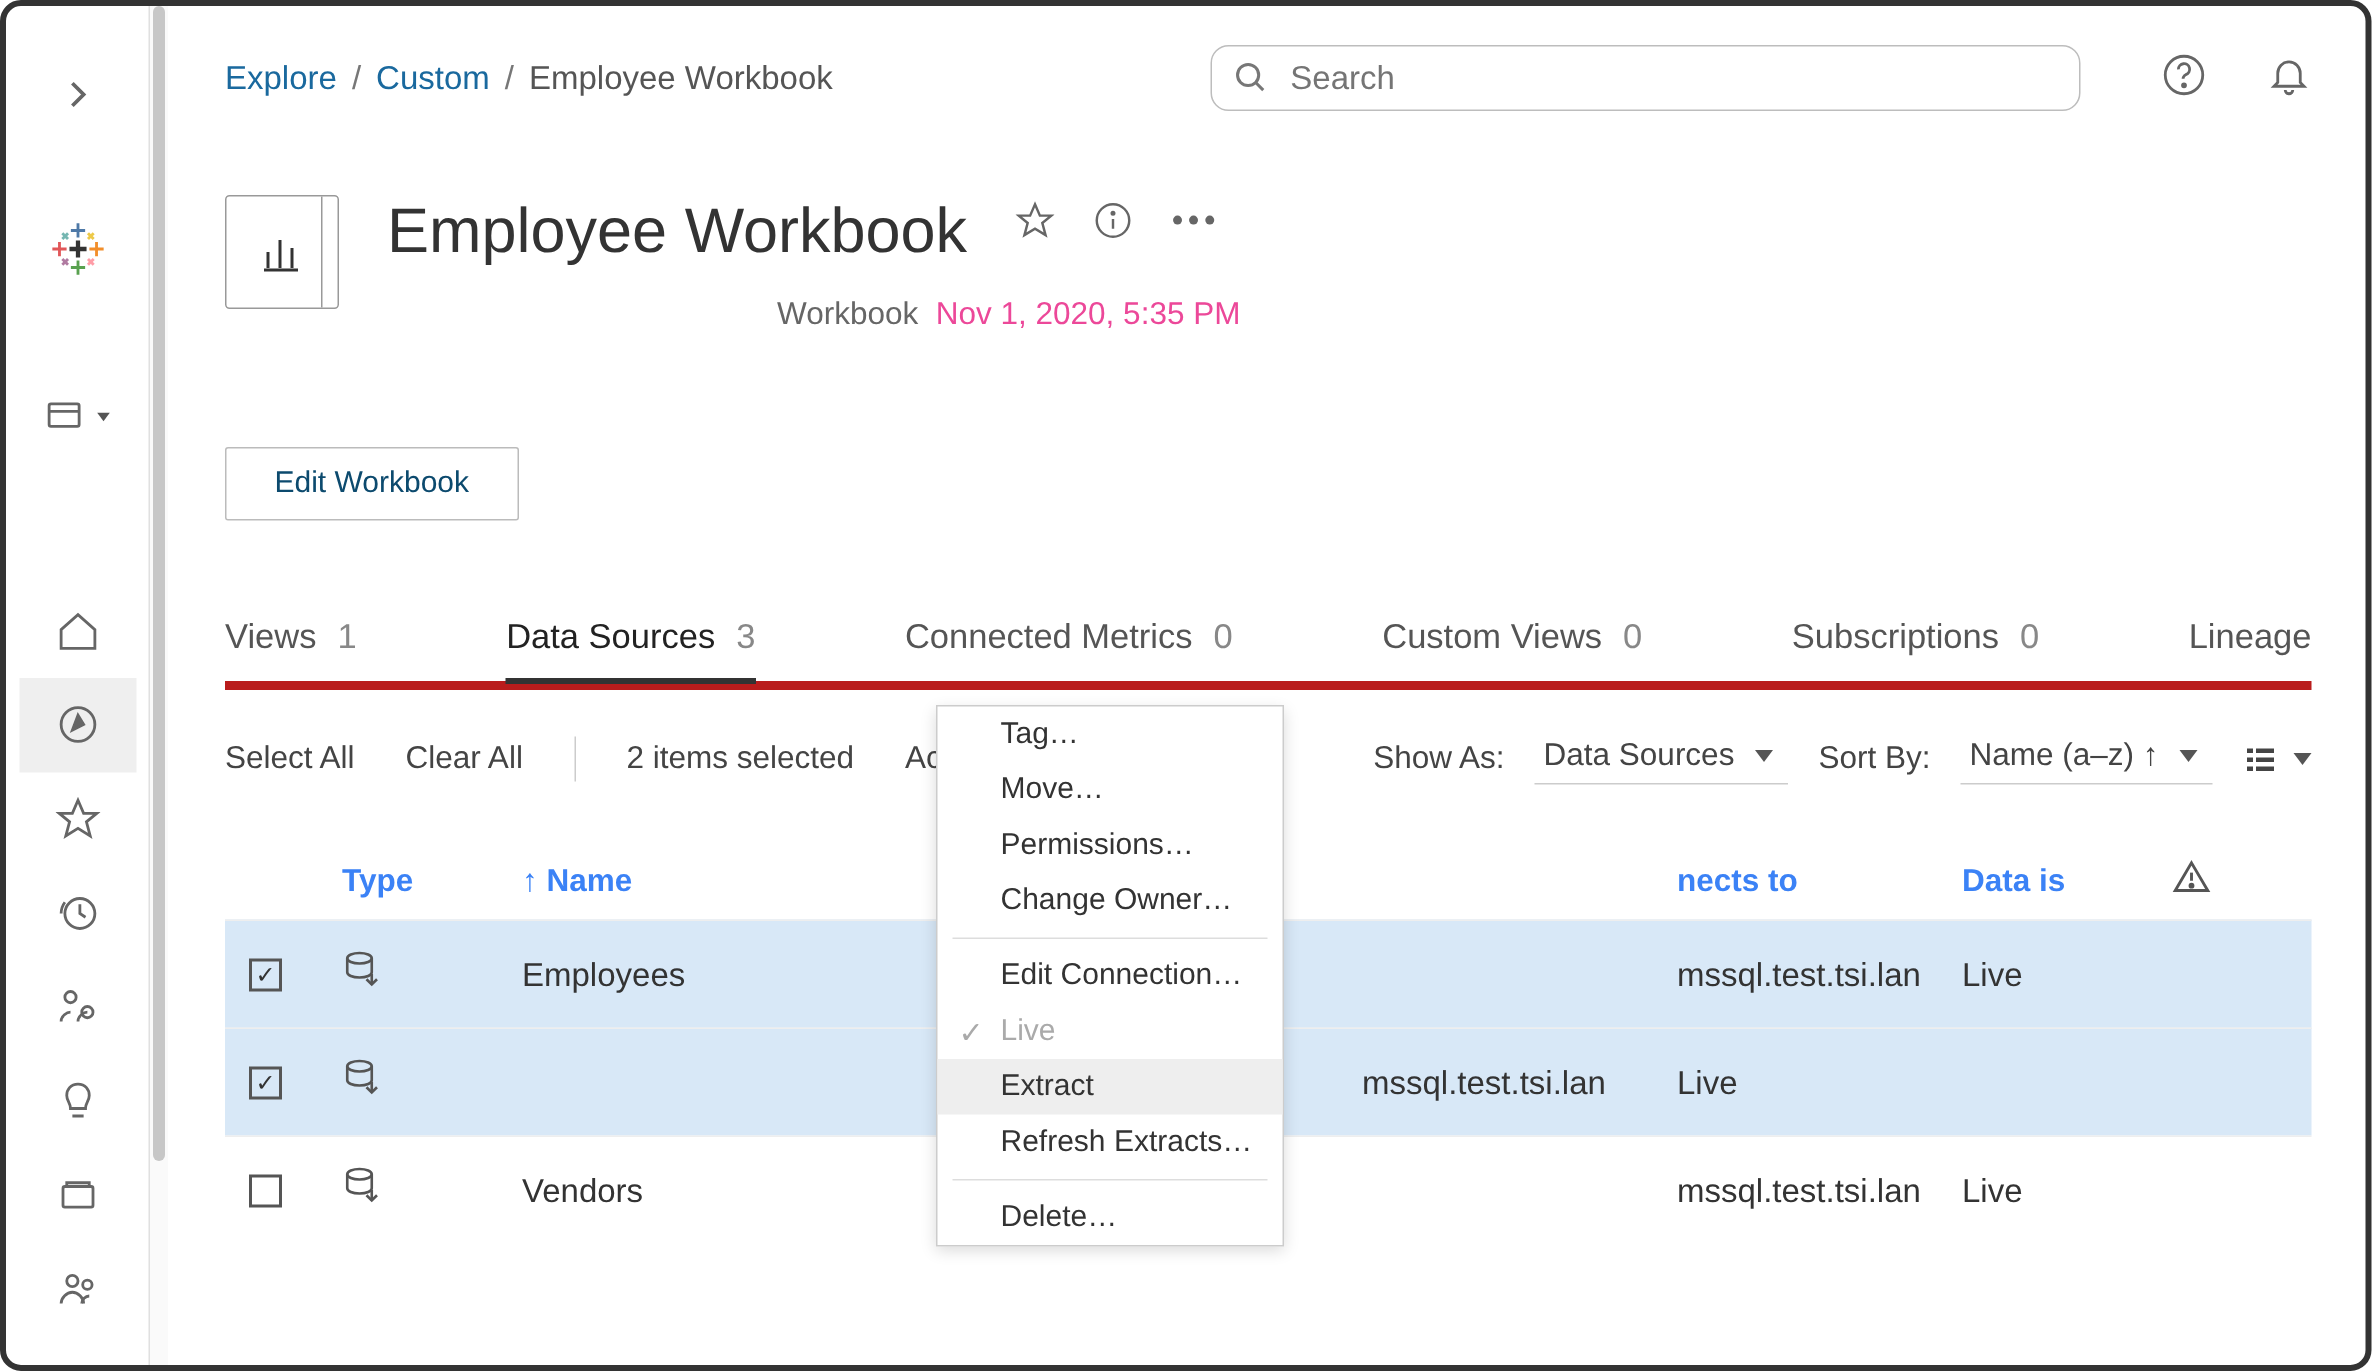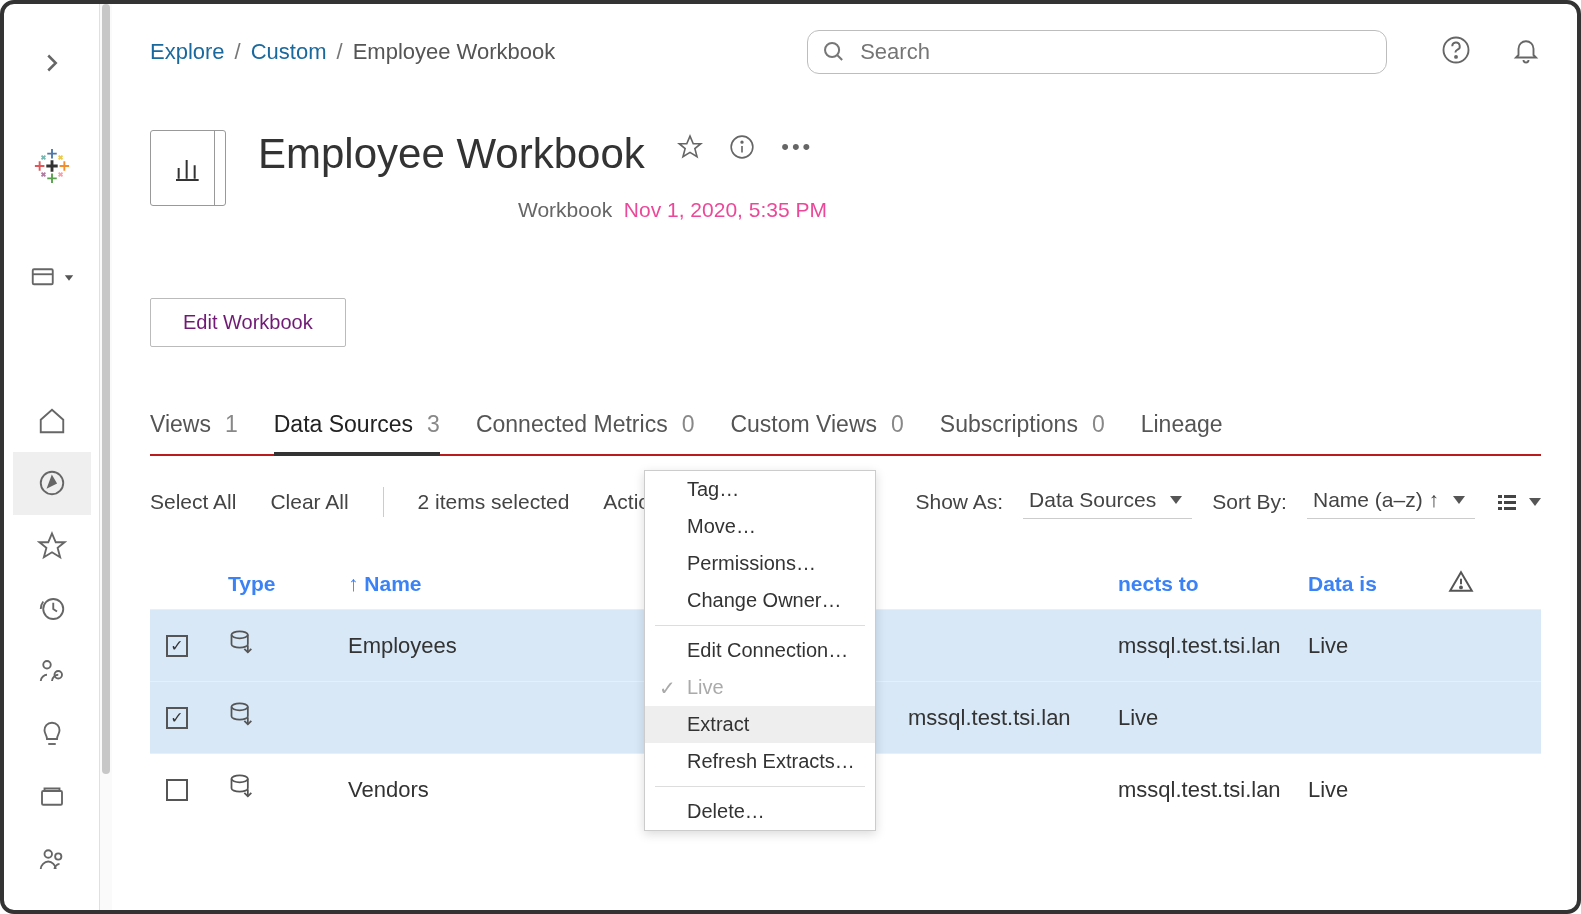--- a/index.html
+++ b/index.html
@@ -120,32 +120,33 @@
 .header-actions svg { width: 26px; height: 26px; }
 .modified { margin-top: 20px; color: #666; font-size: 21px; margin-left: 260px; }
 .modified b { color: #ec4899; font-weight: 400; }
 
 .edit-btn {
   margin-top: 76px;
   border: 1px solid #bbb;
   background: #fff;
   padding: 12px 32px;
   font-size: 20px;
-  color: #701a75;
+  color: #0c4a6e;
   border-radius: 2px;
   cursor: pointer;
 }
 
 .tabs {
   display: flex;
-  gap: 36px;
+  gap: 78px;
   margin-top: 64px;
-  border-bottom: 2px solid #b91c1c;
+  border-bottom: 6px solid #b91c1c;
   font-size: 23px;
   color: #555;
+  justify-content: space-between;
 }
 .tab { padding-bottom: 14px; display: flex; gap: 14px; cursor: pointer; }
 .tab .count { color: #888; }
 .tab.active { color: #222; border-bottom: 4px solid #333; margin-bottom: -2px; font-weight: 500; }
 
 .toolbar {
   display: flex;
   align-items: center;
   margin-top: 28px;
   font-size: 21px;
@@ -179,21 +180,21 @@
 .checkbox {
   width: 22px; height: 22px; border: 2px solid #555; margin-left: 8px;
   display: inline-flex; align-items: center; justify-content: center;
 }
 .checkbox.checked::after { content: "✓"; font-size: 16px; color: #333; }
 .ds-icon svg { width: 28px; height: 30px; color: #555; }
 .warn-icon svg { width: 26px; height: 26px; color: #555; }
 
 .dropdown {
   position: absolute;
-  left: 640px;
+  left: 620px;
   top: 466px;
   width: 232px;
   background: #fff;
   border: 1px solid #ccc;
   box-shadow: 0 3px 10px rgba(0,0,0,0.15);
   font-size: 20px;
   color: #333;
   z-index: 10;
 }
 .dropdown .item {

